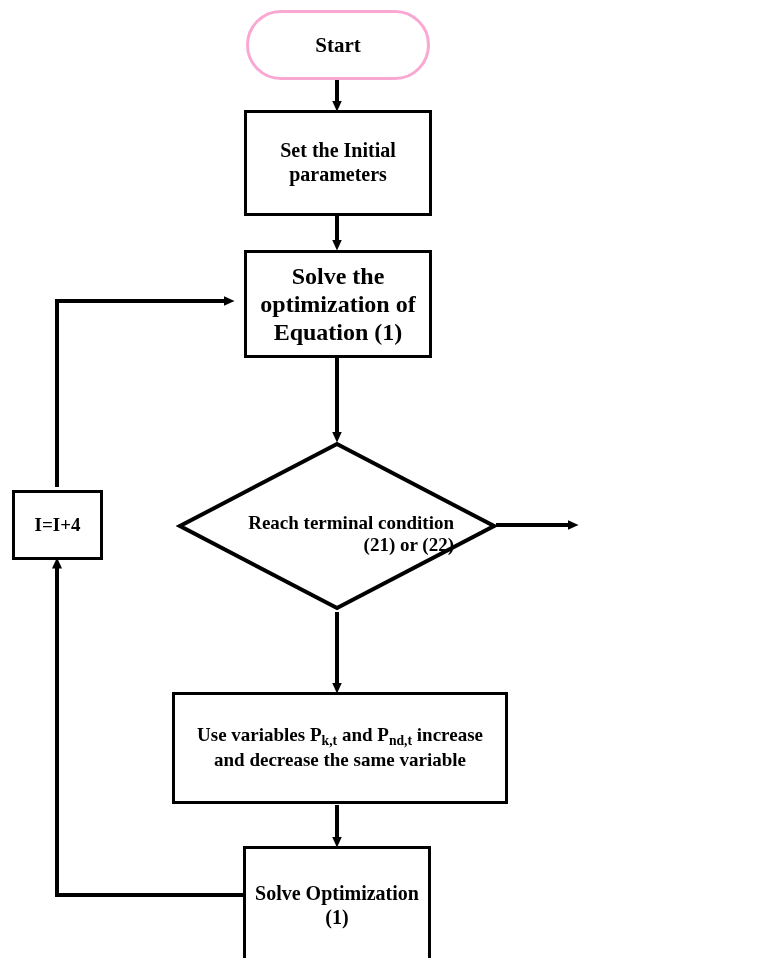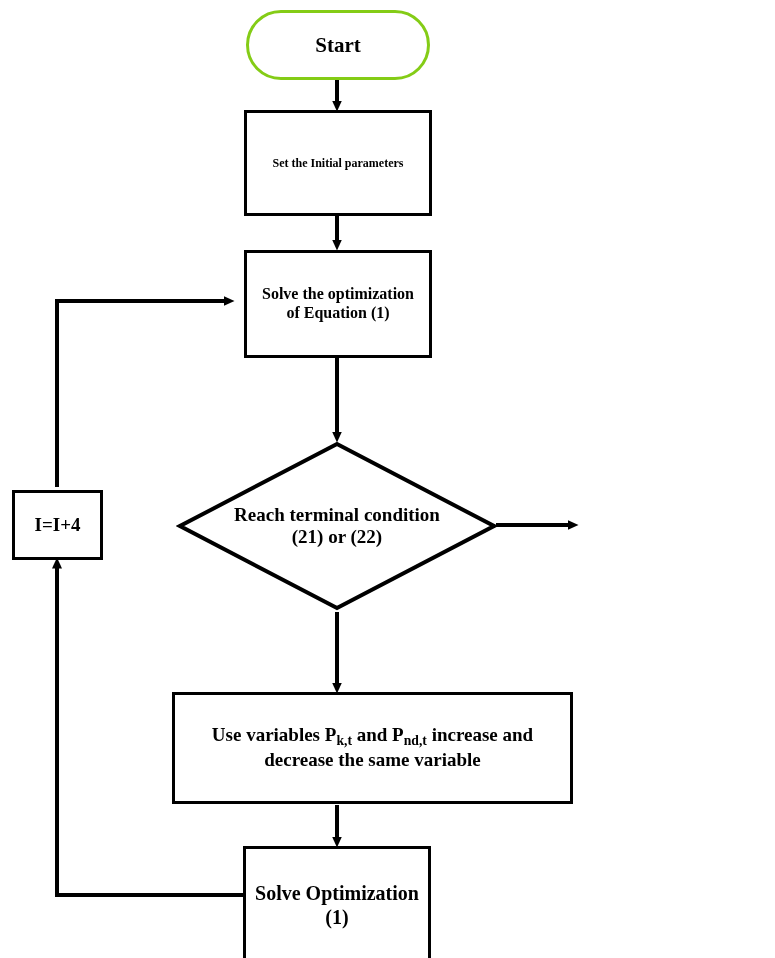--- a/index.html
+++ b/index.html
@@ -26,39 +26,39 @@
     text-align: center;
     font-weight: bold;
     color: #000000;
     background: #ffffff;
     line-height: 1.18;
   }
   .rect {
     border: 3px solid #000000;
   }
   .terminator {
-    border: 3px solid #84cc16;
+    border: 3px solid #f9a8d4;
     border-radius: 999px;
   }
   .diamond-wrap {
     position: absolute;
   }
   .diamond-wrap svg {
     display: block;
   }
   .diamond-label {
     position: absolute;
     left: 0;
-    top: 0;
+    top: 8px;
     width: 100%;
     height: 100%;
     display: flex;
     align-items: center;
     justify-content: center;
-    text-align: center;
+    text-align: right;
     font-weight: bold;
     color: #000000;
     line-height: 1.18;
   }
   #edges {
     position: absolute;
     left: 0;
     top: 0;
     width: 775px;
     height: 958px;
@@ -97,37 +97,37 @@
       <path d="M245,895 L57,895 L57,563" marker-end="url(#arrow)"></path>
 
       <path d="M57,487 L57,301 L229,301" marker-end="url(#arrow)"></path>
     </g>
   </svg>
 
   <div class="node terminator" style="left:246px; top:10px; width:184px; height:70px; font-size:21px;">
     <span>Start</span>
   </div>
 
-  <div class="node rect" style="left:244px; top:110px; width:188px; height:106px; font-size:12px;">
+  <div class="node rect" style="left:244px; top:110px; width:188px; height:106px; font-size:20px;">
     <span>Set the Initial parameters</span>
   </div>
 
-  <div class="node rect" style="left:244px; top:250px; width:188px; height:108px; font-size:16px; padding:0 10px;">
+  <div class="node rect" style="left:244px; top:250px; width:188px; height:108px; font-size:24px; padding:0 10px;">
     <span>Solve the optimization of Equation (1)</span>
   </div>
 
   <div class="diamond-wrap" style="left:176px; top:440px; width:322px; height:172px;">
     <svg width="322" height="172" viewBox="0 0 322 172">
       <polygon points="161,4 318,86 161,168 4,86" fill="#ffffff" stroke="#000000" stroke-width="4"></polygon>
     </svg>
     <div class="diamond-label" style="font-size:19px; padding:0 44px; box-sizing:border-box;">Reach terminal condition (21) or (22)</div>
   </div>
 
 
-  <div class="node rect" style="left:172px; top:692px; width:401px; height:112px; font-size:19px; padding:0 14px;">
+  <div class="node rect" style="left:172px; top:692px; width:336px; height:112px; font-size:19px; padding:0 14px;">
     <span id="use-variables-label">Use variables P<span class="sub">k,t</span> and P<span class="sub">nd,t</span> increase and decrease the same variable</span>
   </div>
 
   <div class="node rect" style="left:243px; top:846px; width:188px; height:120px; font-size:20px;">
     <span>Solve Optimization (1)</span>
   </div>
 
   <div class="node rect" style="left:12px; top:490px; width:91px; height:70px; font-size:19px;">
     <span>I=I+4</span>
   </div>

